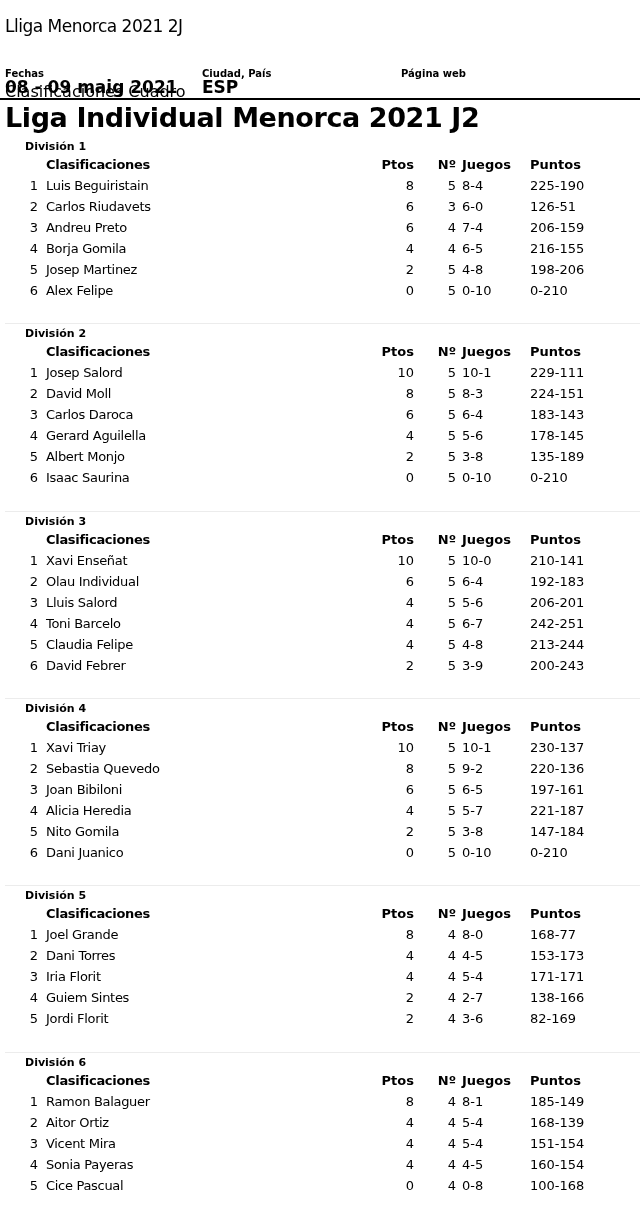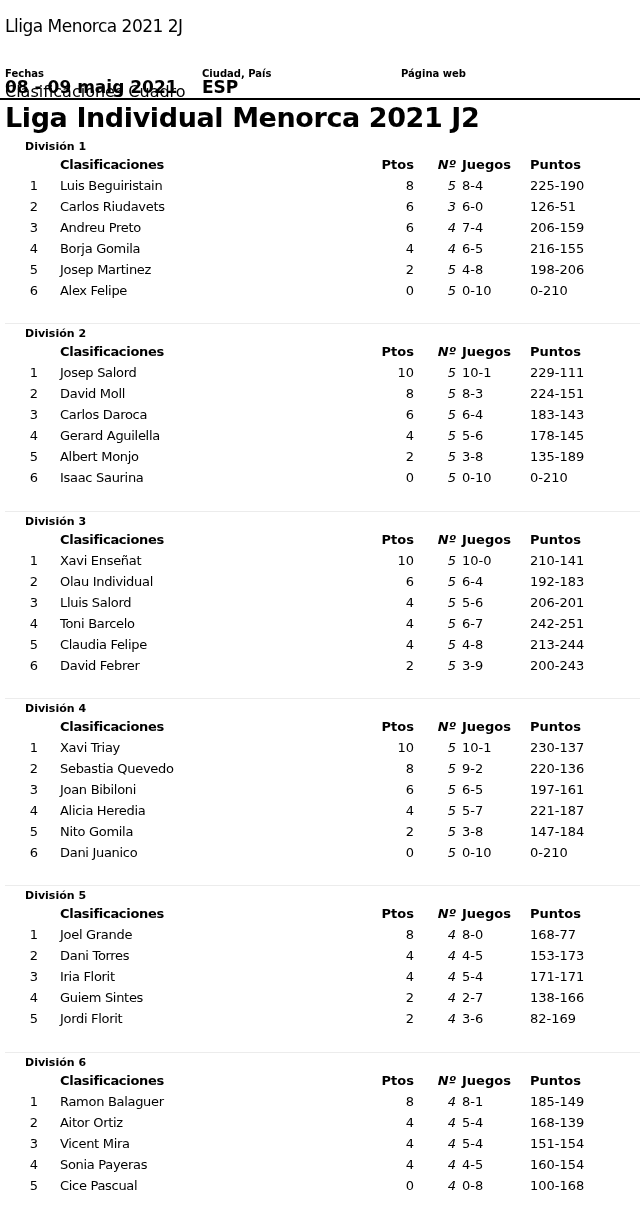--- a/index.html
+++ b/index.html
@@ -9,23 +9,23 @@
   .meta-label { position: absolute; top: 67px; font-size: 10px; font-weight: bold; line-height: 13px; }
   .meta-value { position: absolute; top: 79px; font-size: 17px; font-weight: bold; line-height: 17px; }
   .header-rule { position: absolute; left: 0; top: 98px; width: 640px; height: 2px; background: #000; }
   .main-title { position: absolute; left: 5px; top: 101px; font-size: 27px; font-weight: bold; letter-spacing: -0.4px; line-height: 34px; white-space: nowrap; }
   .division { position: absolute; left: 0; width: 640px; }
   .div-divider { position: absolute; left: 5px; top: -3px; width: 635px; height: 1px; background: #ececec; }
   .div-title { position: absolute; left: 25px; top: 0; font-size: 11px; font-weight: bold; line-height: 16px; }
   .row { position: absolute; left: 0; width: 640px; height: 21px; font-size: 13px; line-height: 21px; }
   .row.head { font-weight: bold; }
   .c-pos { position: absolute; left: 22px; width: 16px; text-align: right; }
-  .c-name { position: absolute; left: 46px; white-space: nowrap; letter-spacing: -0.3px; margin-left: 14px; }
+  .c-name { position: absolute; left: 46px; white-space: nowrap; letter-spacing: -0.3px; }
   .c-ptos { position: absolute; left: 370px; width: 44px; text-align: right; }
-  .c-n { position: absolute; left: 430px; width: 26px; text-align: right; font-style: italic; }
+  .c-n { position: absolute; left: 430px; width: 26px; text-align: right; }
   .c-juegos { position: absolute; left: 462px; width: 62px; text-align: left; }
   .c-puntos { position: absolute; left: 530px; width: 63px; }
 </style>
 </head>
 <body>
 
 <div class="title">Lliga Menorca 2021 2J</div>
 <div class="subtitle">Clasificaciones Cuadro</div>
 
 <div class="meta-label" style="left:5px">Fechas</div>

